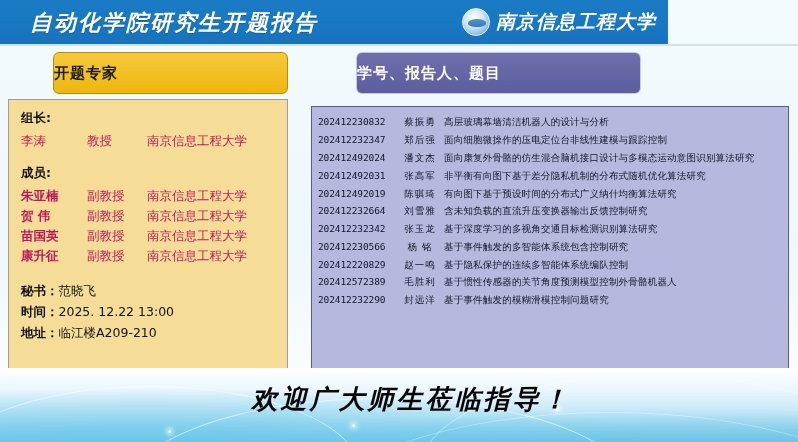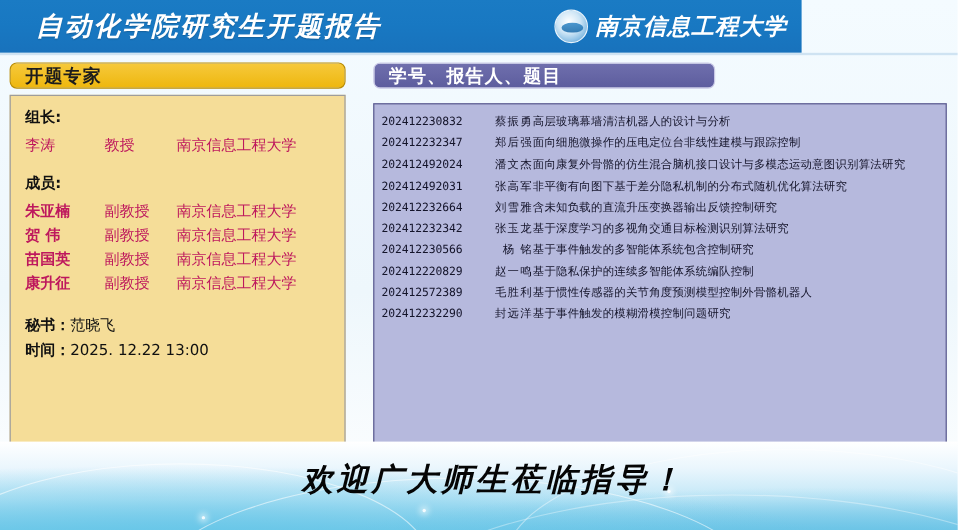--- a/index.html
+++ b/index.html
@@ -75,30 +75,30 @@
     background: #cfe3f2;
   }
 
   
   #left-panel {
     position: absolute;
     left: 8px; top: 52px;
     width: 280px;
   }
   .pill-header {
-    height: 22px;
+    height: 42px;
     border-radius: 6px;
     display: flex;
     align-items: center;
-    padding-left: 12px;
     font-size: 15px;
     font-weight: bold;
     color: #ffffff;
     letter-spacing: 1px;
     white-space: nowrap;
+    margin-left: 45px;
   }
   #experts-header {
     background: linear-gradient(180deg, #f6c93c 0%, #eeb70e 100%);
     border: 1.2px solid #b98d06;
     color: #1c1c1c;
     text-shadow: none;
     font-family: "DejaVu Serif", "Liberation Serif", serif;
   }
   #experts-body {
     margin-top: 5px;
@@ -162,21 +162,21 @@
   }
   table#reports-table td {
     font-size: 9.5px;
     color: #14142a;
     line-height: 11px;
     padding: 3.4px 0 3.4px 0;
     white-space: nowrap;
     vertical-align: middle;
   }
   td.c-id    { width: 78px; font-family: "DejaVu Sans Mono", "Liberation Mono", monospace; font-size: 9px; letter-spacing: -0.1px; }
-  td.c-name  { width: 48px; text-align: right; padding-left: 4px; letter-spacing: 1px; }
+  td.c-name  { width: 48px; text-align: center; padding-left: 4px; letter-spacing: 1px; }
   td.c-title { letter-spacing: .2px; }
 
   
   #bottom-banner {
     position: absolute;
     left: 0; top: 368px;
     width: 798px; height: 74px;
     overflow: hidden;
     background:
       radial-gradient(120% 160% at 18% 120%, #63c6e8 0%, rgba(99,198,232,0) 58%),
@@ -268,20 +268,23 @@
     </div>
 
     <div class="spacer-12"></div>
 
     <div class="info-row">
       <span class="info-key">秘书：</span><span>范晓飞</span>
     </div>
     <div class="info-row">
       <span class="info-key">时间：</span><span>2025. 12.22  13:00</span>
     </div>
+    <div class="info-row">
+      <span class="info-key">地址：</span><span>临江楼A209-210</span>
+    </div>
 
   </div>
 </div>
 
 <div id="right-panel">
   <div id="reports-header" class="pill-header">学号、报告人、题目</div>
   <div id="reports-body">
     <table id="reports-table">
       <tbody id="reports-tbody">
           <tr>
@@ -296,20 +299,25 @@
           </tr>
           <tr>
             <td class="c-id">202412492024</td>
             <td class="c-name">潘文杰</td>
             <td class="c-title">面向康复外骨骼的仿生混合脑机接口设计与多模态运动意图识别算法研究</td>
           </tr>
           <tr>
             <td class="c-id">202412492031</td>
             <td class="c-name">张高军</td>
             <td class="c-title">非平衡有向图下基于差分隐私机制的分布式随机优化算法研究</td>
+          </tr>
+          <tr>
+            <td class="c-id">202412492019</td>
+            <td class="c-name">陈骐琦</td>
+            <td class="c-title">有向图下基于预设时间的分布式广义纳什均衡算法研究</td>
           </tr>
           <tr>
             <td class="c-id">202412232664</td>
             <td class="c-name">刘雪雅</td>
             <td class="c-title">含未知负载的直流升压变换器输出反馈控制研究</td>
           </tr>
           <tr>
             <td class="c-id">202412232342</td>
             <td class="c-name">张玉龙</td>
             <td class="c-title">基于深度学习的多视角交通目标检测识别算法研究</td>

